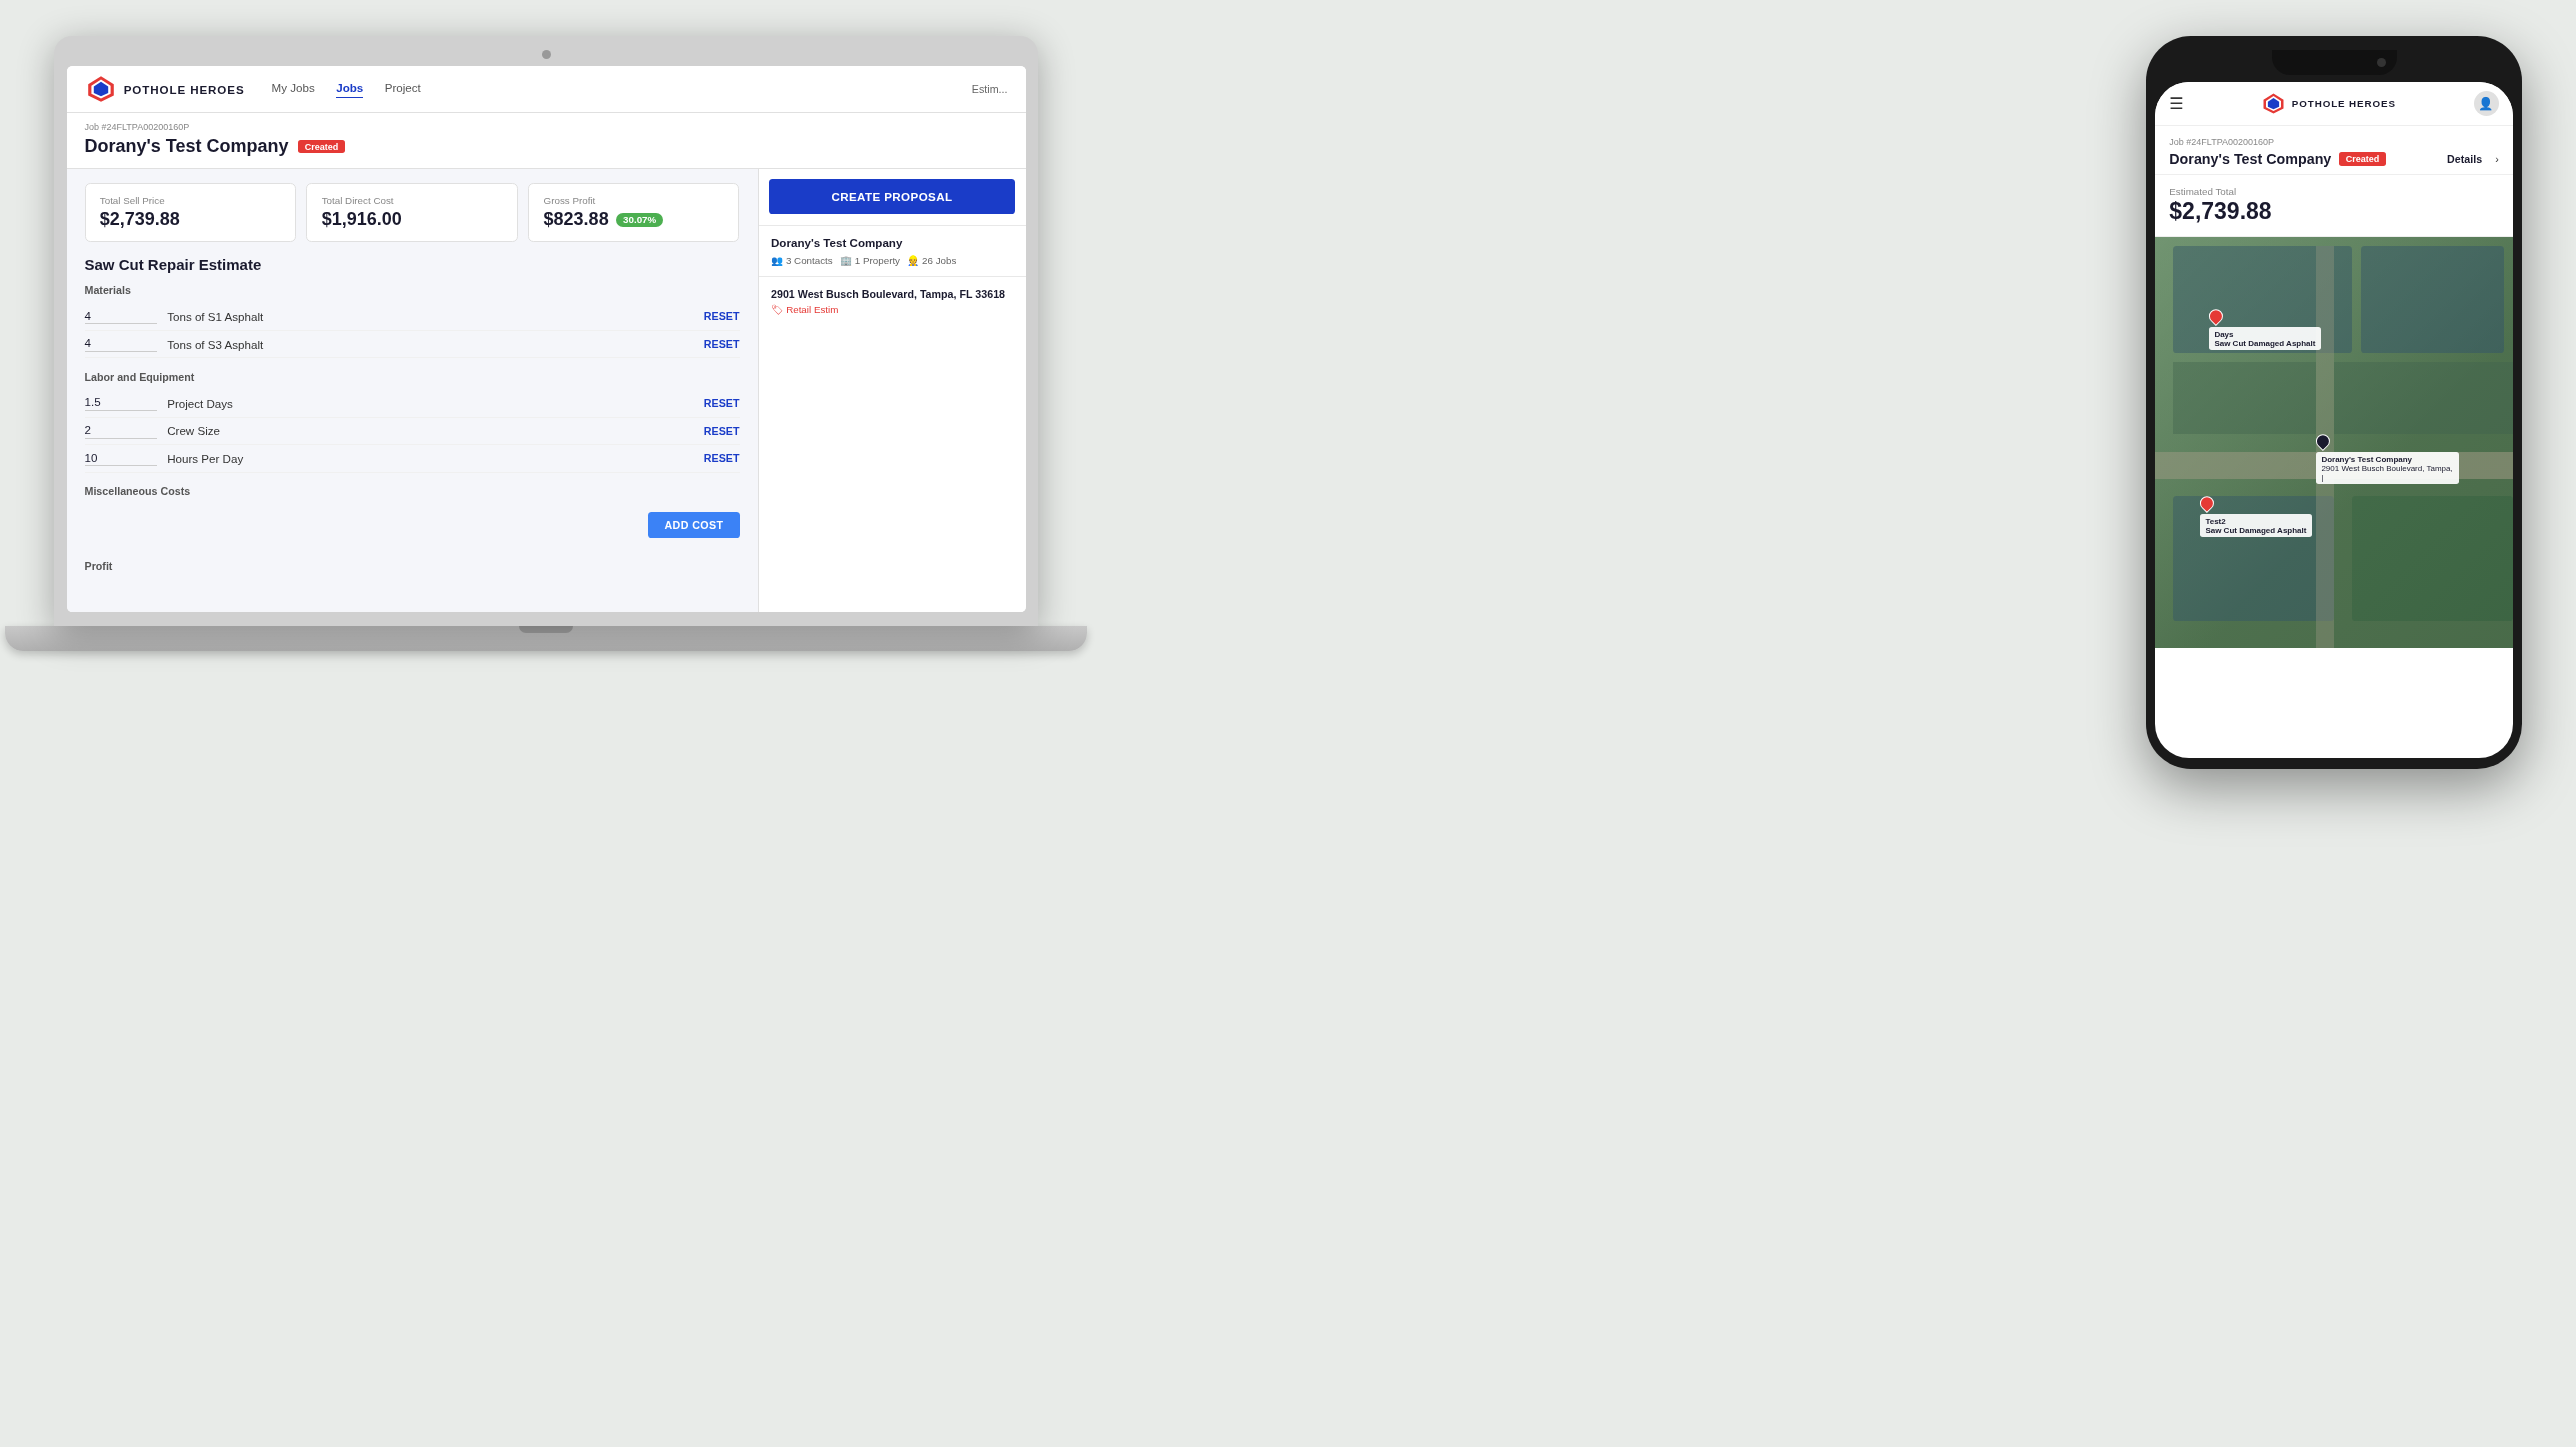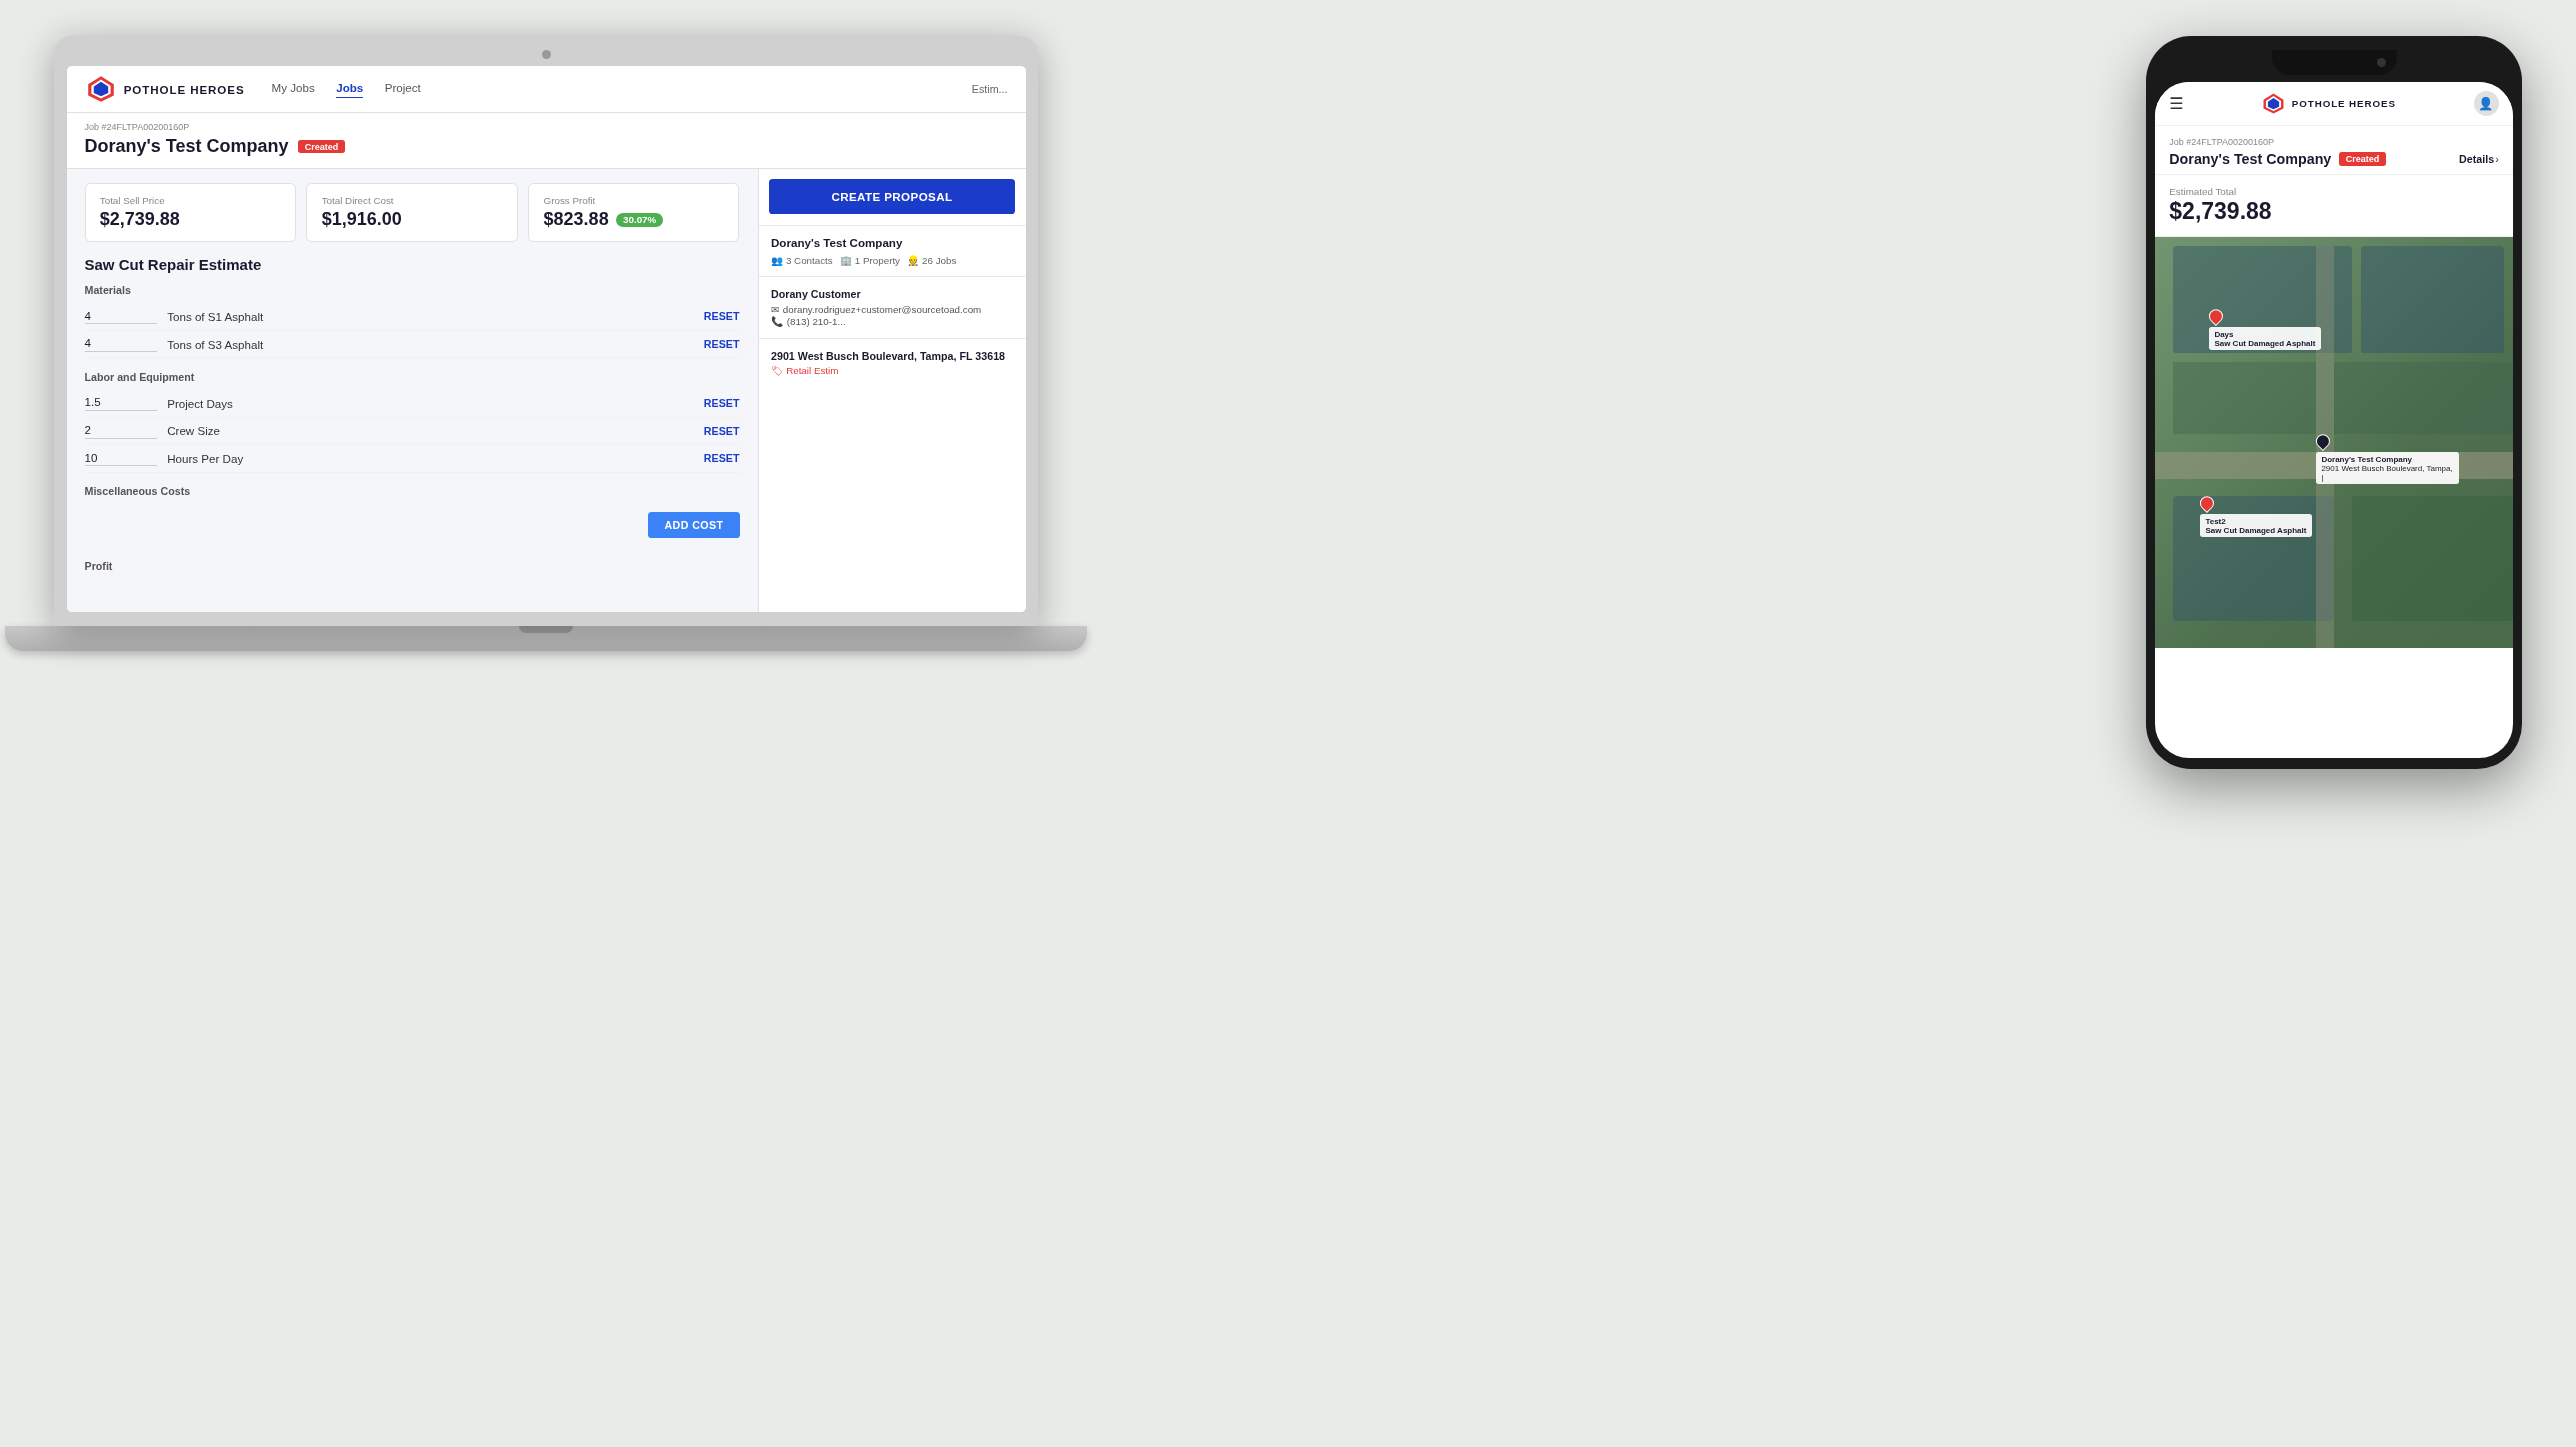--- a/index.html
+++ b/index.html
@@ -425,21 +425,21 @@
       justify-content: space-between;
     }
     .phone-job-title {
       font-size: 14.3px;
       font-weight: 700;
       color: #1a1a2e;
     }
     .phone-title-right {
       display: flex;
       align-items: center;
-      gap: 1px;
+      gap: 13px;
     }
     .phone-details-btn {
       font-size: 10.7px;
       color: #1a1a2e;
       font-weight: 600;
       cursor: pointer;
     }
     .phone-chevron {
       font-size: 10.7px;
       color: #333;
@@ -607,31 +607,20 @@
                   <span>1 Property</span>
                 </div>
                 <div class="sidebar-meta-item">
                   <span>👷</span>
                   <span>26 Jobs</span>
                 </div>
               </div>
             </div>
 
             
-            <div class="sidebar-card">
-              <div class="sidebar-contact">Dorany Customer</div>
-              <div class="sidebar-email">
-                <span>✉</span>
-                <span>dorany.rodriguez+customer@sourcetoad.com</span>
-              </div>
-              <div class="sidebar-phone">
-                <span>📞</span>
-                <span>(813) 210-1...</span>
-              </div>
-            </div>
 
             
             <div class="sidebar-card">
               <div class="sidebar-address">2901 West Busch Boulevard, Tampa, FL 33618</div>
               <div class="sidebar-address-type">
                 <span>🏷</span>
                 <span>Retail Estim</span>
               </div>
             </div>
           </div>

